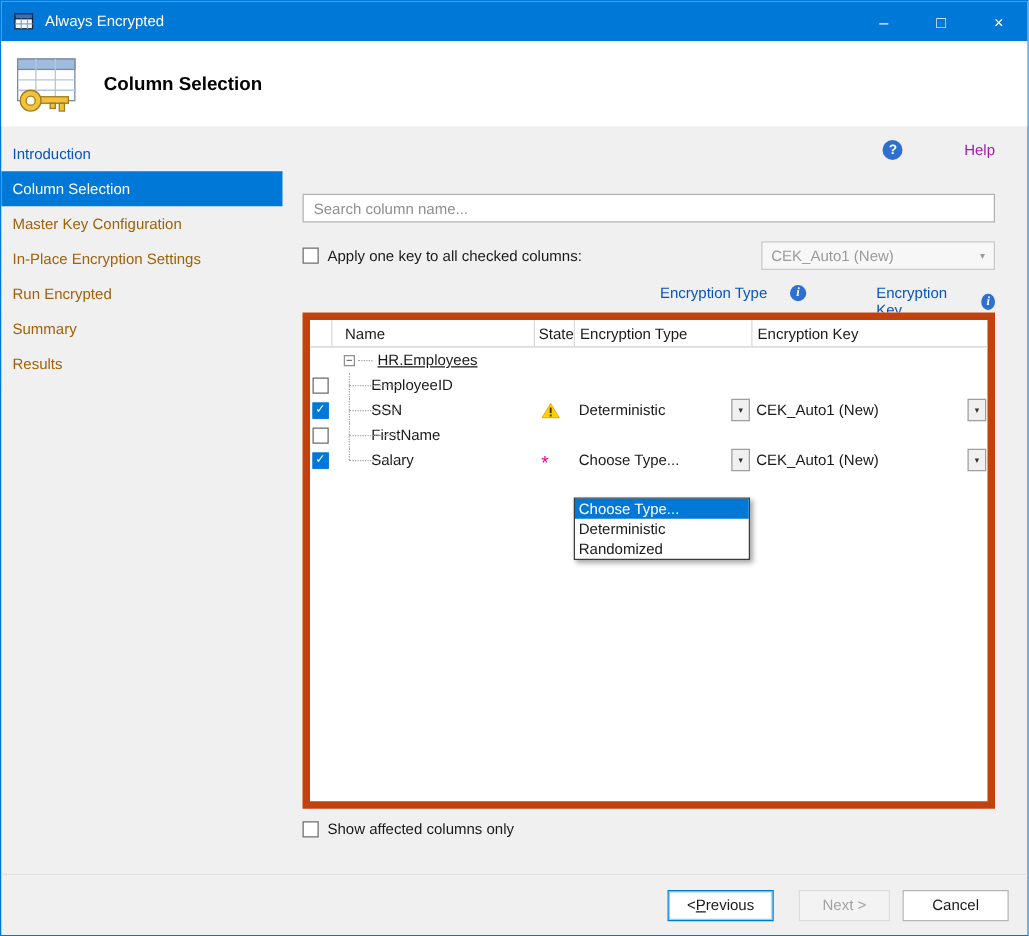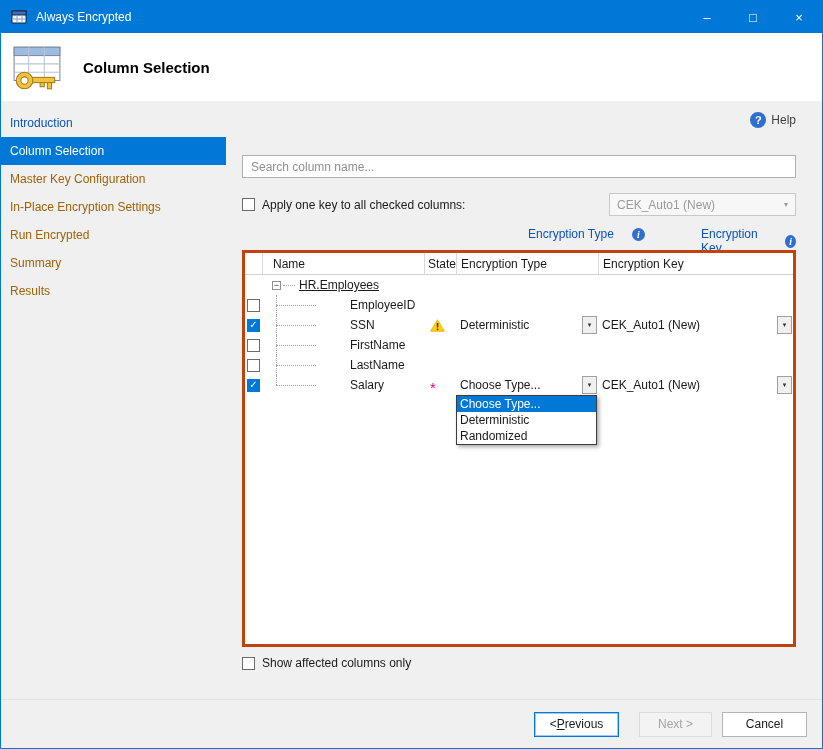--- a/index.html
+++ b/index.html
@@ -22,21 +22,21 @@
   .body { flex:1 1 auto; display:flex; min-height:0; }
   .sidebar { flex:0 0 225px; padding-top:8px; }
   .side-item { height:28px; line-height:28px; padding-left:9px; color:#a16207; cursor:default; white-space:nowrap; }
   .side-item.visited { color:#0a53be; }
   .side-item.active { background:#0078d7; color:#fff; }
   .main { flex:1 1 auto; display:flex; flex-direction:column; padding:0 26px 0 16px; min-width:0; }
   
   .help-row { margin-top:10px; height:18px; display:flex; justify-content:flex-end; align-items:center; }
   .help-icon { width:16px; height:16px; border-radius:50%; background:#2f6fd0; color:#fff; font-size:11px; font-weight:bold;
     display:flex; align-items:center; justify-content:center; margin-right:5px; }
-  .help-label { color:#404040; }
+  .help-label { color:#a21caf;margin-left:44px; }
   
   .search-input { margin-top:26px; height:23px; width:100%; border:1px solid #b0b0b0; background:#fff; padding:0 8px; font-size:12px;
     font-family:"Liberation Sans", sans-serif; color:#1a1a1a; }
   .search-input::placeholder { color:#8f8f8f; }
   
   .apply-row { margin-top:15px; display:flex; align-items:center; }
   .cb { width:13px; height:13px; border:1px solid #6b6b6b; background:#fff; display:flex; align-items:center; justify-content:center;
     font-size:10px; line-height:10px; color:#fff; flex:0 0 13px; }
   .cb.checked { background:#0078d7; border-color:#0078d7; }
   .apply-label { margin-left:7px; }
@@ -45,21 +45,21 @@
   .combo-disabled .arrow { margin-left:auto; font-size:8px; color:#9b9b9b; }
   
   .links-row { margin-top:11px; height:18px; position:relative; }
   .col-link { position:absolute; top:0; display:flex; align-items:center; color:#0a53be; }
   .col-link.type { left:286px; }
   .col-link.key { left:459px; }
   .info-icon { width:13px; height:13px; border-radius:50%; background:#2f6fd0; color:#fff; margin-left:18px;
     font-family:"Liberation Serif", serif; font-style:italic; font-weight:bold; font-size:10px;
     display:flex; align-items:center; justify-content:center; }
   
-  .grid { margin-top:5px; height:397px; border:3px solid #c2410c; background:#fff; position:relative; }
+  .grid { margin-top:5px; height:397px; border:6px solid #c2410c; background:#fff; position:relative; }
   .grid-header { display:flex; height:22px; border-bottom:1px solid #d0d0d0; align-items:center; }
   .hcell { height:100%; display:flex; align-items:center; }
   .c-check { flex:0 0 17px; }
   .c-name  { flex:0 0 162px; }
   .c-state { flex:0 0 32px; }
   .c-type  { flex:0 0 142px; }
   .c-key   { flex:1 1 auto; }
   .grid-header .c-name  { border-left:1px solid #d9d9d9; padding-left:10px; }
   .grid-header .c-state { border-left:1px solid #d9d9d9; padding-left:3px; }
   .grid-header .c-type  { border-left:1px solid #d9d9d9; padding-left:4px; }
@@ -69,21 +69,21 @@
   .grid-row .c-name { position:relative; height:100%; display:flex; align-items:center; }
   .grid-row .c-state { display:flex; align-items:center; padding-left:6px; height:100%; }
   .grid-row .c-type, .grid-row .c-key { display:flex; align-items:center; padding-left:4px; height:100%; }
   .expander { width:9px; height:9px; border:1px solid #8f8f8f; background:#fff; font-size:9px; line-height:7px; text-align:center;
     margin-left:10px; flex:0 0 9px; color:#333; }
   .group-dots { width:12px; border-top:1px dotted #a0a0a0; margin-left:2px; }
   .group-label { margin-left:4px;text-decoration:underline; }
   .tree-v { position:absolute; left:14px; top:0; height:100%; border-left:1px dotted #a6a6a6; }
   .tree-v.last { height:50%; }
   .tree-h { position:absolute; left:14px; top:50%; width:40px; border-top:1px dotted #a6a6a6; }
-  .row-label { margin-left:88px;text-align:center; }
+  .row-label { margin-left:32px;text-align:center; }
   .req-star { color:#e3008c; font-size:15px; line-height:10px; margin-top:6px; }
   .dd-btn { margin-left:auto; margin-right:1px; width:15px; height:18px; border:1px solid #a0a0a0; background:#f0f0f0;
     display:flex; align-items:center; justify-content:center; font-size:7px; color:#333; cursor:default; }
   
   .type-dropdown { position:absolute; left:211px; top:142px; width:141px; background:#fff; border:1px solid #3c3c3c;
     box-shadow:2px 2px 4px rgba(0,0,0,0.35); z-index:5; }
   .dd-item { height:16px; line-height:16px; padding-left:3px; white-space:nowrap; cursor:default; }
   .dd-item.selected { background:#0078d7; color:#fff; }
   
   .show-row { margin-top:9px; display:flex; align-items:center; }
@@ -245,33 +245,20 @@
           <div class="c-name">
               <span class="tree-v"></span>
               <span class="tree-h"></span>
             <span class="row-label">FirstName</span>
             </div>
           <div class="c-state"></div>
             <div class="c-type"></div>
             <div class="c-key"></div>
         </div>
 
-        <div class="grid-row">
-          <div class="c-check">
-              <span class="cb"></span>
-            </div>
-          <div class="c-name">
-              <span class="tree-v"></span>
-              <span class="tree-h"></span>
-            <span class="row-label">LastName</span>
-            </div>
-          <div class="c-state"></div>
-            <div class="c-type"></div>
-            <div class="c-key"></div>
-        </div>
 
         <div class="grid-row">
           <div class="c-check">
               <span class="cb checked">✓</span>
             </div>
           <div class="c-name">
               <span class="tree-v last"></span>
               <span class="tree-h"></span>
             <span class="row-label">Salary</span>
             </div>

